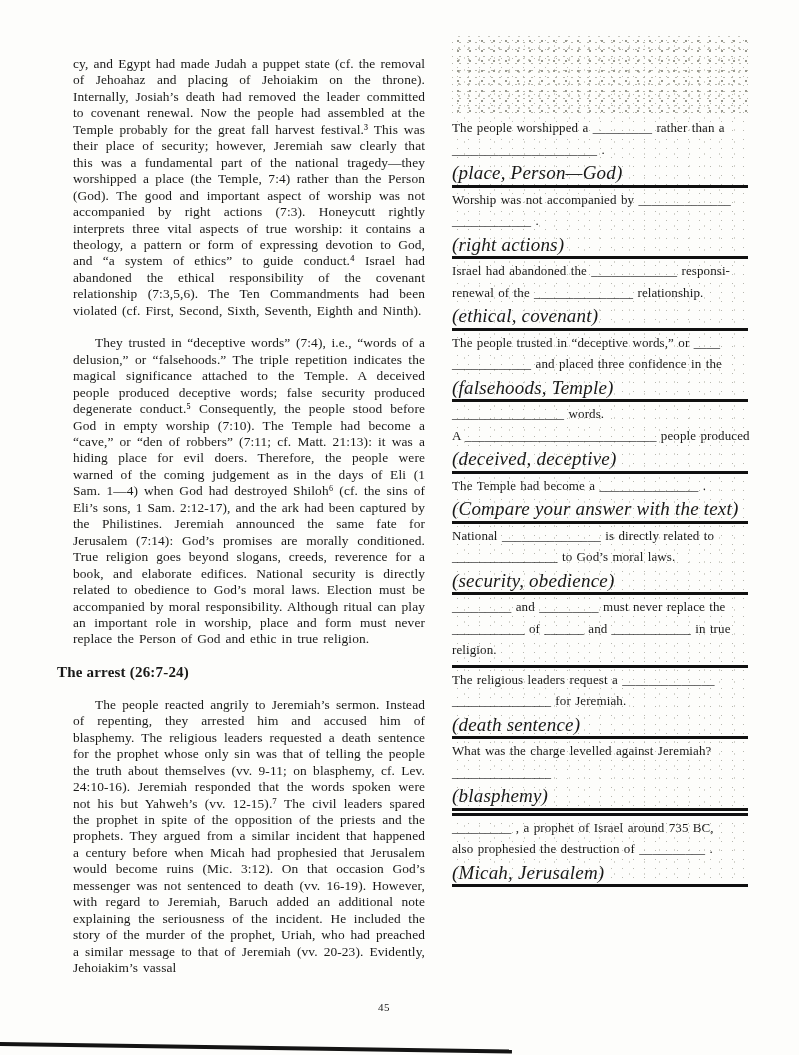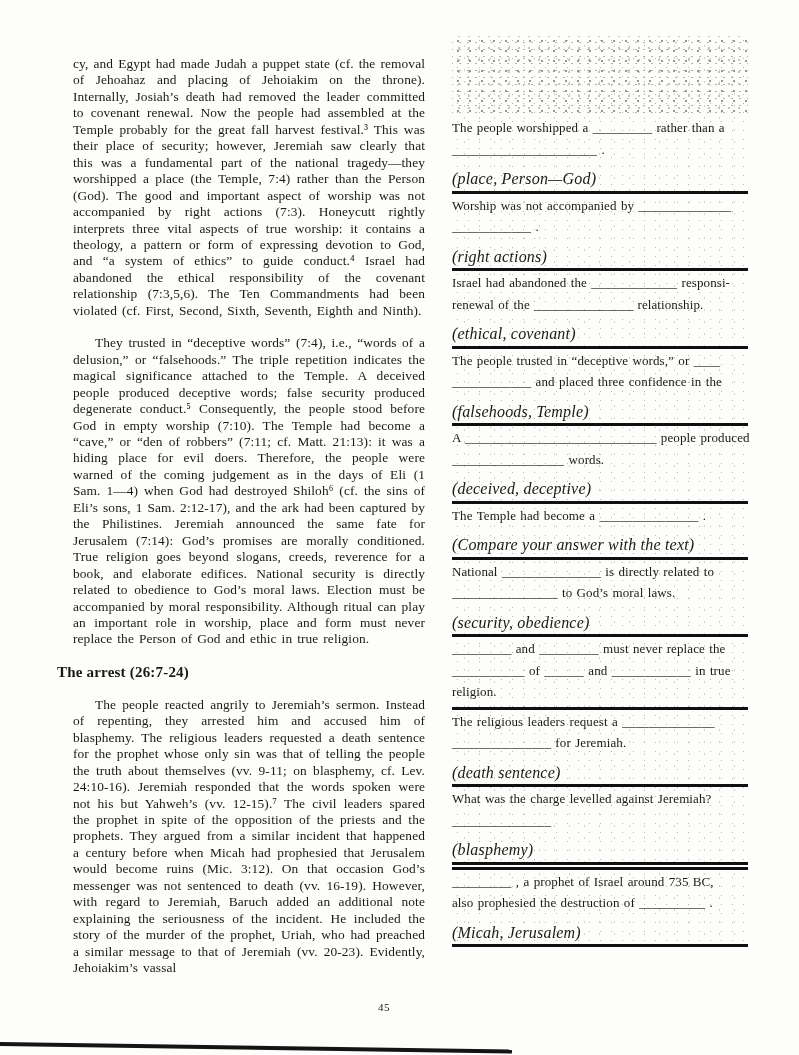--- a/index.html
+++ b/index.html
@@ -38,22 +38,22 @@
       radial-gradient(#c6c6bd 0.9px, transparent 1.1px);
     background-size:12px 10px,8px 7px,10px 12px;
     background-position:0 0,4px 3px,2px 6px;
   }
   .q{padding:3px 0 0 0;}
   .q-line{
     font-size:13px;line-height:13.5px;margin:0 10px 8px 0;
     white-space:nowrap;letter-spacing:0.1px;word-spacing:1px;
   }
   .hint{
-    font-size:16px;font-style:italic;line-height:14.5px;
-    margin:16px 0 4px 0;letter-spacing:0.2px;font-family:Liberation Serif, serif;
+    font-size:19px;font-style:italic;line-height:14.5px;
+    margin:10px 0 4px 0;letter-spacing:0.2px;font-family:Liberation Serif, serif;
   }
   .rule{border-top:3px solid #101010;height:0;margin:0 0 2px 0;}
   
   .page-number{
     position:absolute;left:378px;top:1001px;font-size:11px;letter-spacing:0.5px;
   }
   .scan-bar{
     position:absolute;left:0;top:1042px;width:512px;height:3.5px;
     background:#141414;transform-origin:left center;transform:rotate(0.85deg);
   }
@@ -95,22 +95,22 @@
     <div class="rule"></div>
 
     <div class="q">
       <div class="q-line">The people trusted in “deceptive words,” or ____</div>
       <div class="q-line">____________ and placed three confidence in the</div>
       <div class="hint">(falsehoods, Temple)</div>
     </div>
     <div class="rule"></div>
 
     <div class="q">
+      <div class="q-line">_________________ words.</div>
       <div class="q-line">A _____________________________ people produced</div>
-      <div class="q-line">_________________ words.</div>
       <div class="hint">(deceived, deceptive)</div>
     </div>
     <div class="rule"></div>
 
     <div class="q">
       <div class="q-line">The Temple had become a _______________ .</div>
       <div class="hint">(Compare your answer with the text)</div>
     </div>
     <div class="rule"></div>
 

